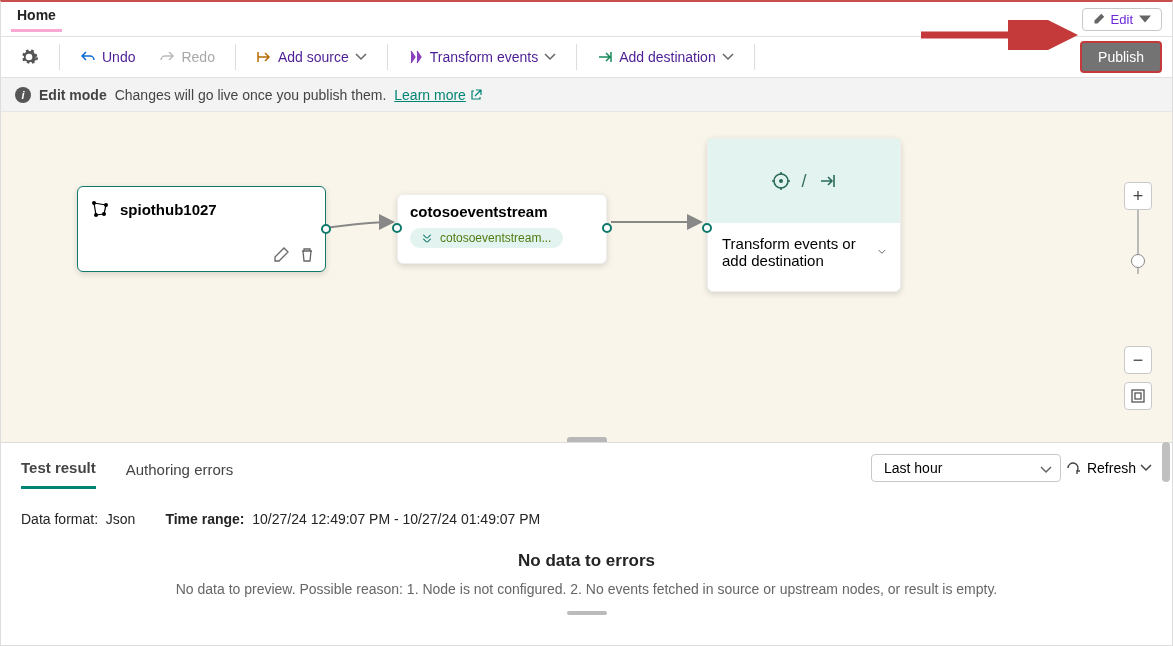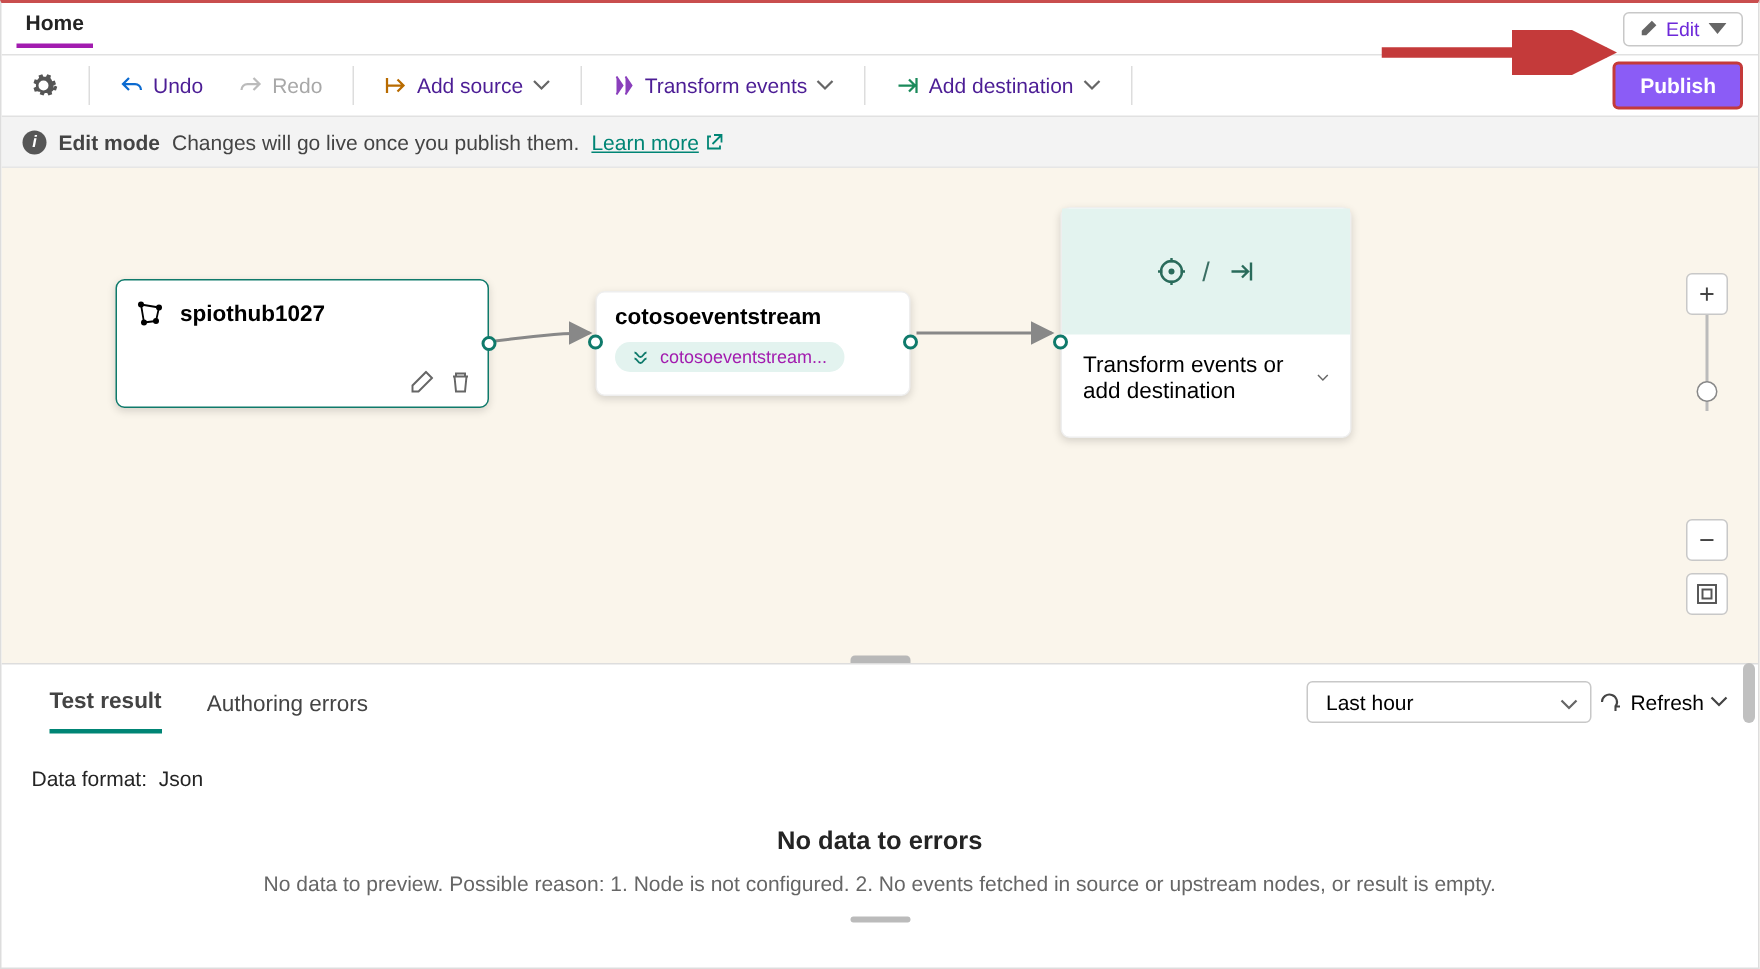--- a/index.html
+++ b/index.html
@@ -1,29 +1,29 @@
 <!DOCTYPE html>
 <html><head>
 <meta charset="utf-8">
 <style>
   * { box-sizing: border-box; margin: 0; padding: 0; font-family: "Segoe UI", Arial, sans-serif; }
   body { background: #fff; width: 1173px; height: 646px; overflow: hidden; position: relative; border: 1px solid #ddd; border-top: 2px solid #c94e4e;}
   
   .topbar { display: flex; justify-content: space-between; align-items: center; padding: 0 10px; height: 34px; }
-  .home-tab { font-size: 14px; font-weight:600; padding: 0 6px 6px 6px; border-bottom: 3px solid #a21caf; color:#242424; }
+  .home-tab { font-size: 14px; font-weight:600; padding: 0 6px 6px 6px; border-bottom: 3px solid #f9a8d4; color:#242424; }
   .edit-btn { display:flex; align-items:center; gap:6px; border:1px solid #c8c8c8; border-radius:4px; padding:3px 10px; font-size:13px; color:#6d28d9; cursor:pointer; }
   .edit-btn svg { width:12px; height:12px; }
   
   .toolbar { display:flex; align-items:center; height:42px; border-top:1px solid #e1e1e1; border-bottom:1px solid #e1e1e1; padding:0 8px; gap:4px; position:relative;}
   .tb-item { display:flex; align-items:center; gap:6px; padding:4px 10px; font-size:14px; color:#4c1d95; border-radius:4px; cursor:pointer;}
   .tb-item.disabled { color:#a8a8a8; cursor:default;align-items:flex-end;}
   .tb-sep { width:1px; height:26px; background:#ddd; margin:0 6px;}
   .gear { width:20px; height:20px; }
   .chev { width:12px; height:12px; fill:#666; }
-  .publish-btn { position:absolute; right:10px; top:4px; background:#8b5cf6; color:#fff; border:2px solid #c43a3a; border-radius:4px; padding:6px 16px; font-size:14px; font-weight:700; cursor:pointer;}
+  .publish-btn { position:absolute; right:10px; top:4px; background:#737373; color:#fff; border:2px solid #c43a3a; border-radius:4px; padding:6px 16px; font-size:14px; font-weight:400; cursor:pointer;}
   
   .infobar { display:flex; align-items:center; gap:8px; background:#f3f3f3; height:34px; padding:0 14px; font-size:14px; color:#444; border-bottom:1px solid #e6e6e6;}
   .info-icon { width:16px;height:16px; background:#565656; border-radius:50%; color:#fff; display:flex;align-items:center;justify-content:center; font-size:11px; font-weight:bold; font-style:italic;}
   .learnmore { color:#008575; text-decoration:underline; display:flex; align-items:center; gap:4px;}
   
   .canvas { background:#faf5eb; height:330px; position:relative; overflow:hidden;}
   .zoom-ctl { position:absolute; right:20px; top:70px; display:flex; flex-direction:column; align-items:center; gap:0;}
   .zoom-btn { width:28px; height:28px; border:1px solid #c8c8c8; border-radius:4px; background:#fff; display:flex; align-items:center; justify-content:center; font-size:18px; color:#444; cursor:pointer;}
   .zoom-line { width:2px; height:64px; background:#bbb; position:relative;}
   .zoom-knob { width:14px; height:14px; border:1px solid #888; border-radius:50%; background:#fff; position:absolute; left:-6px; bottom:6px;}
@@ -34,34 +34,34 @@
   .node1 { left:76px; top:74px; width:249px; height:86px; }
   .node1 .title { display:flex; align-items:center; gap:10px; padding:12px 12px 4px 12px; font-size:15px; font-weight:600;}
   .node1 .actions { position:absolute; right:10px; bottom:8px; display:flex; gap:10px;}
   .small-icon { width:16px; height:16px; fill:#666; cursor:pointer;}
   .port { width:10px; height:10px; border:2px solid #0f7a6b; background:#fff; border-radius:50%; position:absolute;}
   .node1 .port-out { right:-6px; top:50%; transform:translateY(-50%);}
   .node2 { left:396px; top:82px; width:210px; height:70px; border:1px solid #eee;}
   .node2 .port-in { left:-6px; top:28px;}
   .node2 .port-out { right:-6px; top:28px;}
   .node2 .title { padding:8px 12px 4px 12px; font-size:15px; font-weight:600;}
-  .pill { margin:4px 12px 10px 12px; background:#e3f3ef; border-radius:12px; padding:3px 12px; font-size:12px; color:#a21caf; display:inline-flex; align-items:center; gap:6px; max-width:170px;}
+  .pill { margin:4px 12px 10px 12px; background:#e3f3ef; border-radius:12px; padding:3px 12px; font-size:12px; color:#4d7c0f; display:inline-flex; align-items:center; gap:6px; max-width:170px;}
   .node3 { left:706px; top:26px; width:194px; height:154px; border:1px solid #eee;}
   .node3 .top { background:#e3f3ef; height:84px; display:flex; align-items:center; justify-content:center; font-size:18px; color:#3a6e63; gap:10px;}
   .node3 .port-in { left:-6px; top:84px;}
   .node3 .bottom { padding:12px 14px; font-size:15px; font-weight:500; display:flex; justify-content:space-between; align-items:center;}
   
   .wires { position:absolute; left:0; top:0; width:100%; height:100%; pointer-events:none;}
   
   .anno-arrow { position:absolute; left:920px; top:18px; pointer-events:none;}
   
   .drag-handle { position:absolute; left:50%; bottom:0; transform:translateX(-50%); width:40px; height:5px; background:#b8b8b8; border-radius:3px 3px 0 0;}
   
   .results { border-top:1px solid #ddd; }
-  .results-tabs { display:flex; align-items:center; height:50px; padding:0 32px; gap:30px; position:relative;}
+  .results-tabs { display:flex; align-items:center; height:50px; padding:0 20px; gap:30px; position:relative;}
   .r-tab { font-size:15px; padding:12px 0 10px 0; color:#444; cursor:pointer;}
   .r-tab.active { font-weight:600; border-bottom:3px solid #008575;}
   .r-right { position:absolute; right:20px; display:flex; align-items:center; gap:4px;}
   .select { border:1px solid #c8c8c8; border-radius:4px; padding:5px 30px 5px 12px; font-size:14px; position:relative; min-width:190px;}
   .select .chev { position:absolute; right:8px; top:9px;}
   .refresh { display:flex; align-items:flex-start; gap:6px; font-size:14px; cursor:pointer;}
   .results-body { padding:18px 20px 10px 20px; font-size:14px; color:#242424;}
   .meta { display:flex; gap:30px; align-items:center; margin-bottom:24px;}
   .meta b { font-weight:600;}
   .nodata { text-align:center; }
@@ -264,20 +264,21 @@
         <span>Refresh</span>
       </div>
       <svg class="chev" viewBox="0 0 12 8" width="16" height="10">
           <path d="M1 1l5 5 5-5" fill="none" stroke="#444" stroke-width="1.5"></path>
         </svg>
     </div>
   </div>
   <div class="results-body">
     <div class="meta">
       <span><span>Data format:</span>&nbsp;&nbsp;<span>Json</span></span>
+      <span><b>Time range:</b>&nbsp;&nbsp;<span>10/27/24 12:49:07 PM - 10/27/24 01:49:07 PM</span></span>
     </div>
     <div class="nodata">
       <h3>No data to errors</h3>
       <p>No data to preview. Possible reason: 1. Node is not configured. 2. No events fetched in source or upstream nodes, or result is empty.</p>
       <div class="mini-handle"></div>
     </div>
   </div>
 </div>
 
 <div class="vscroll"></div>

